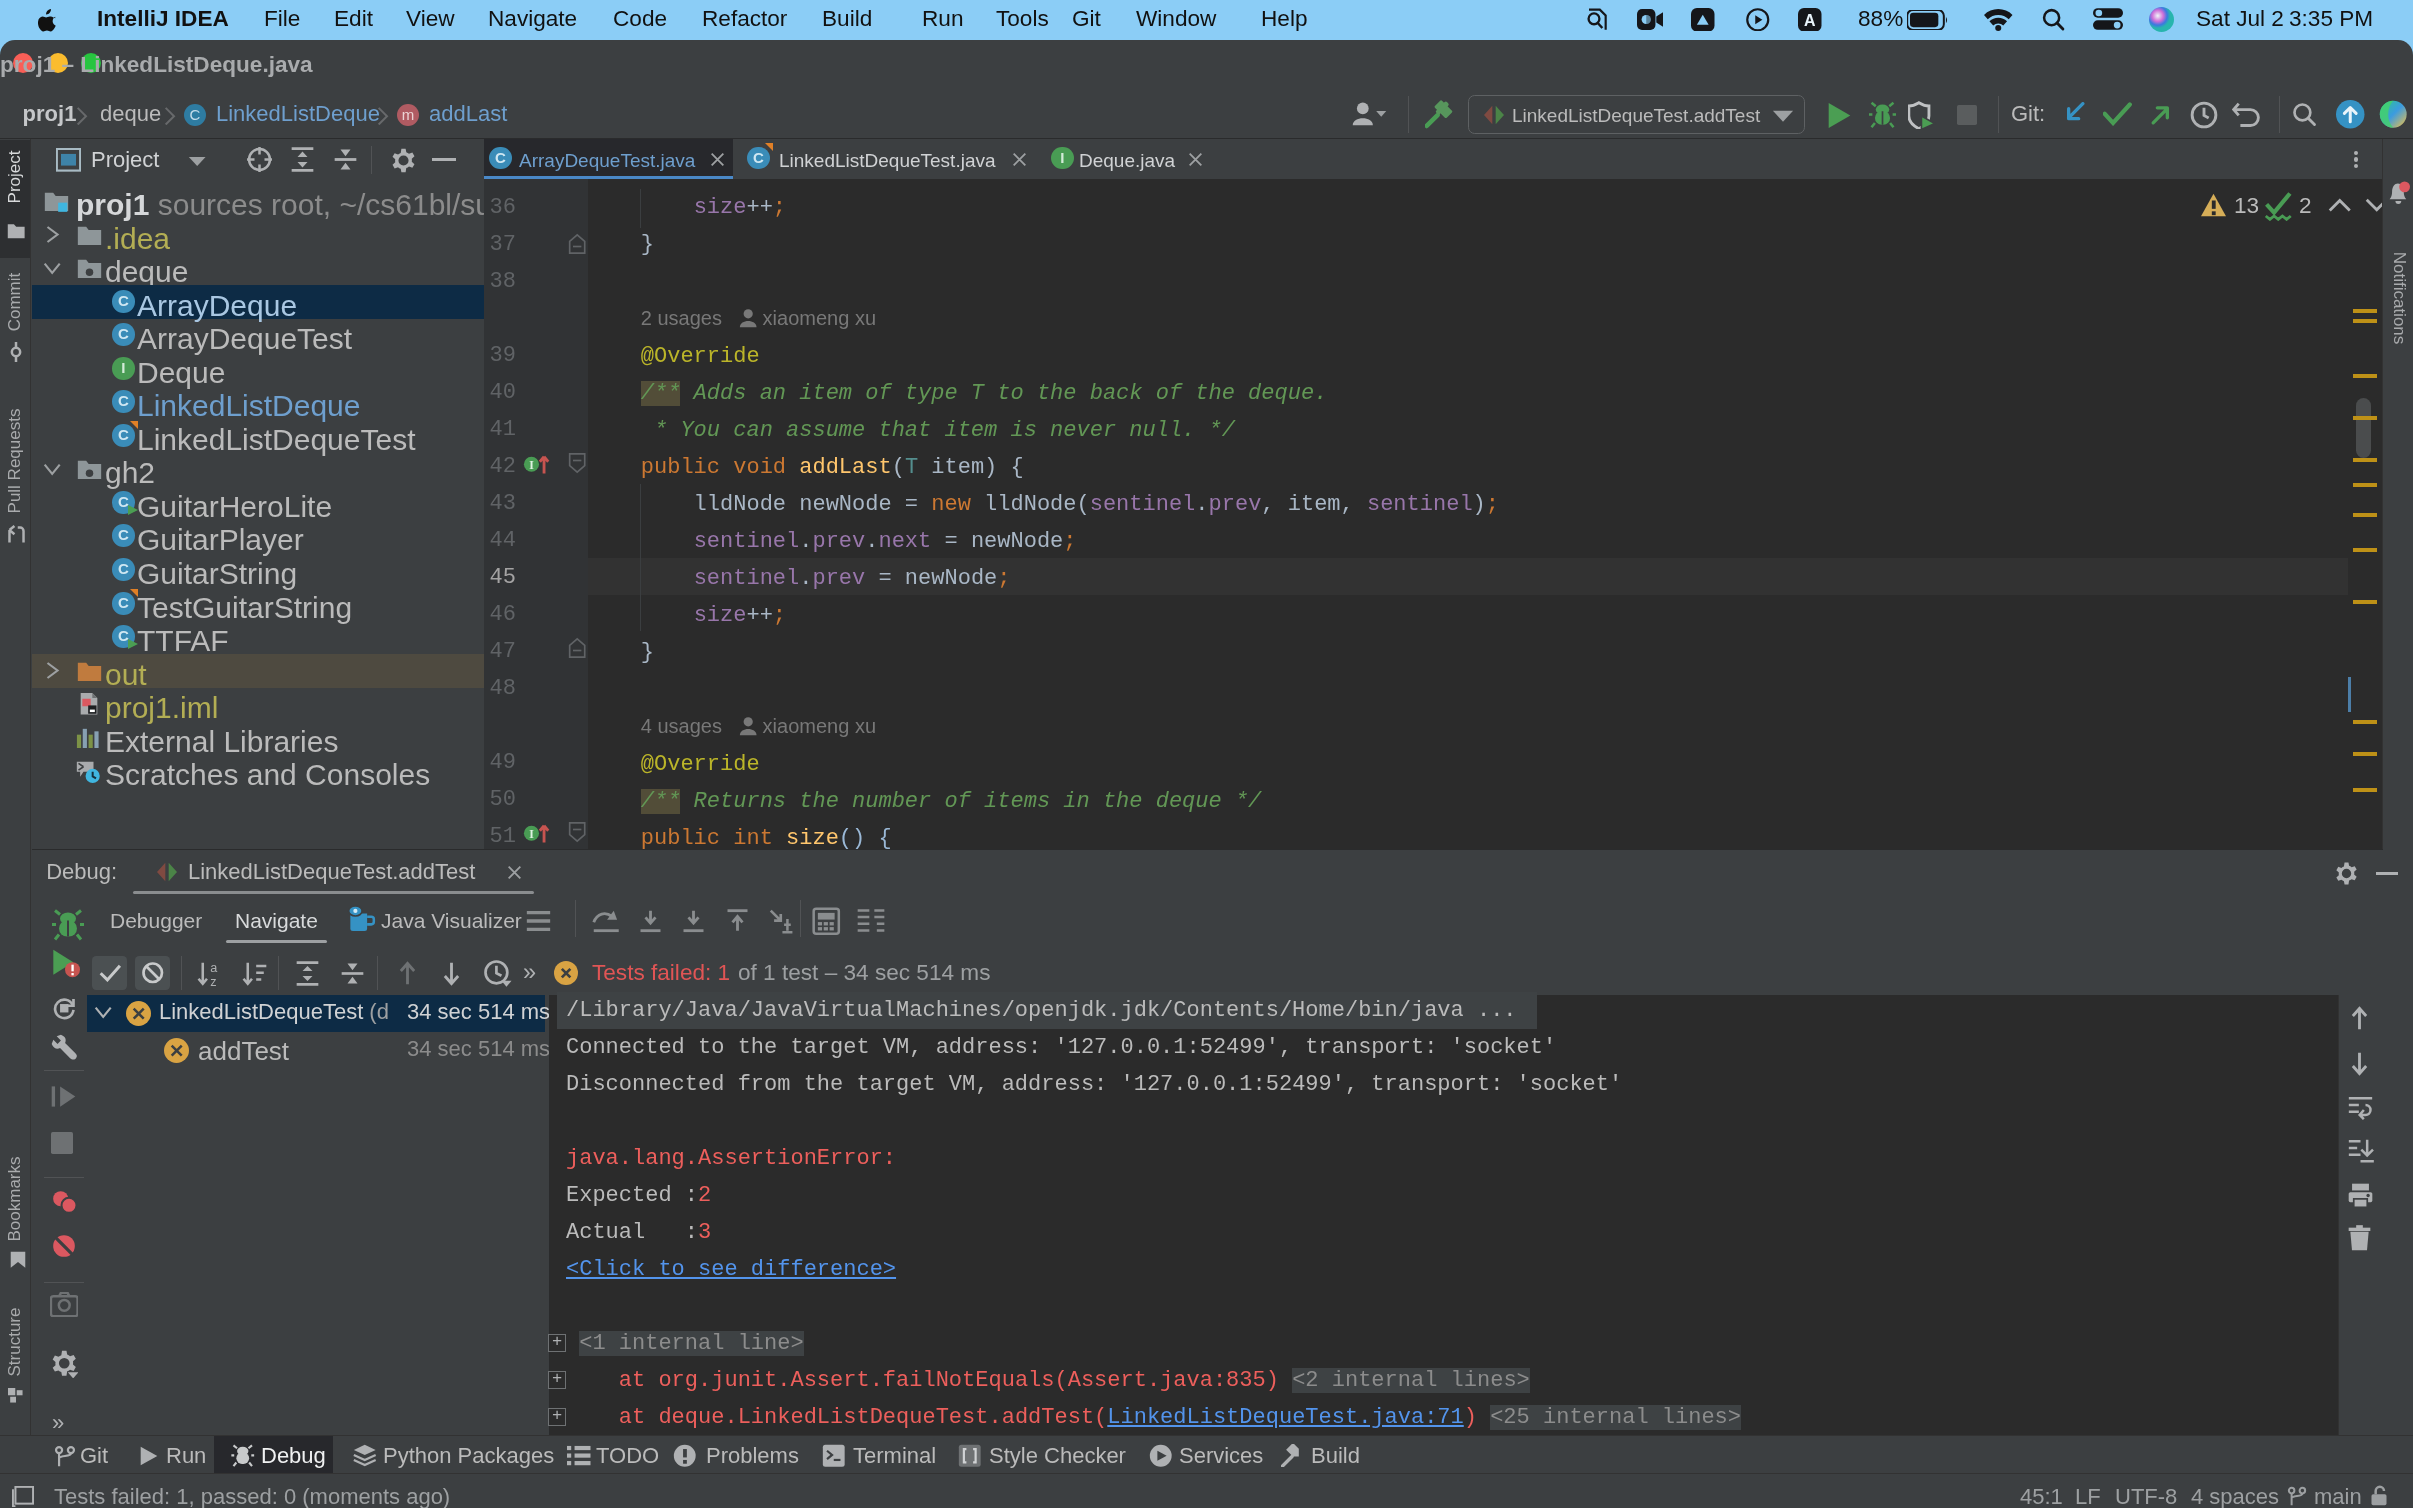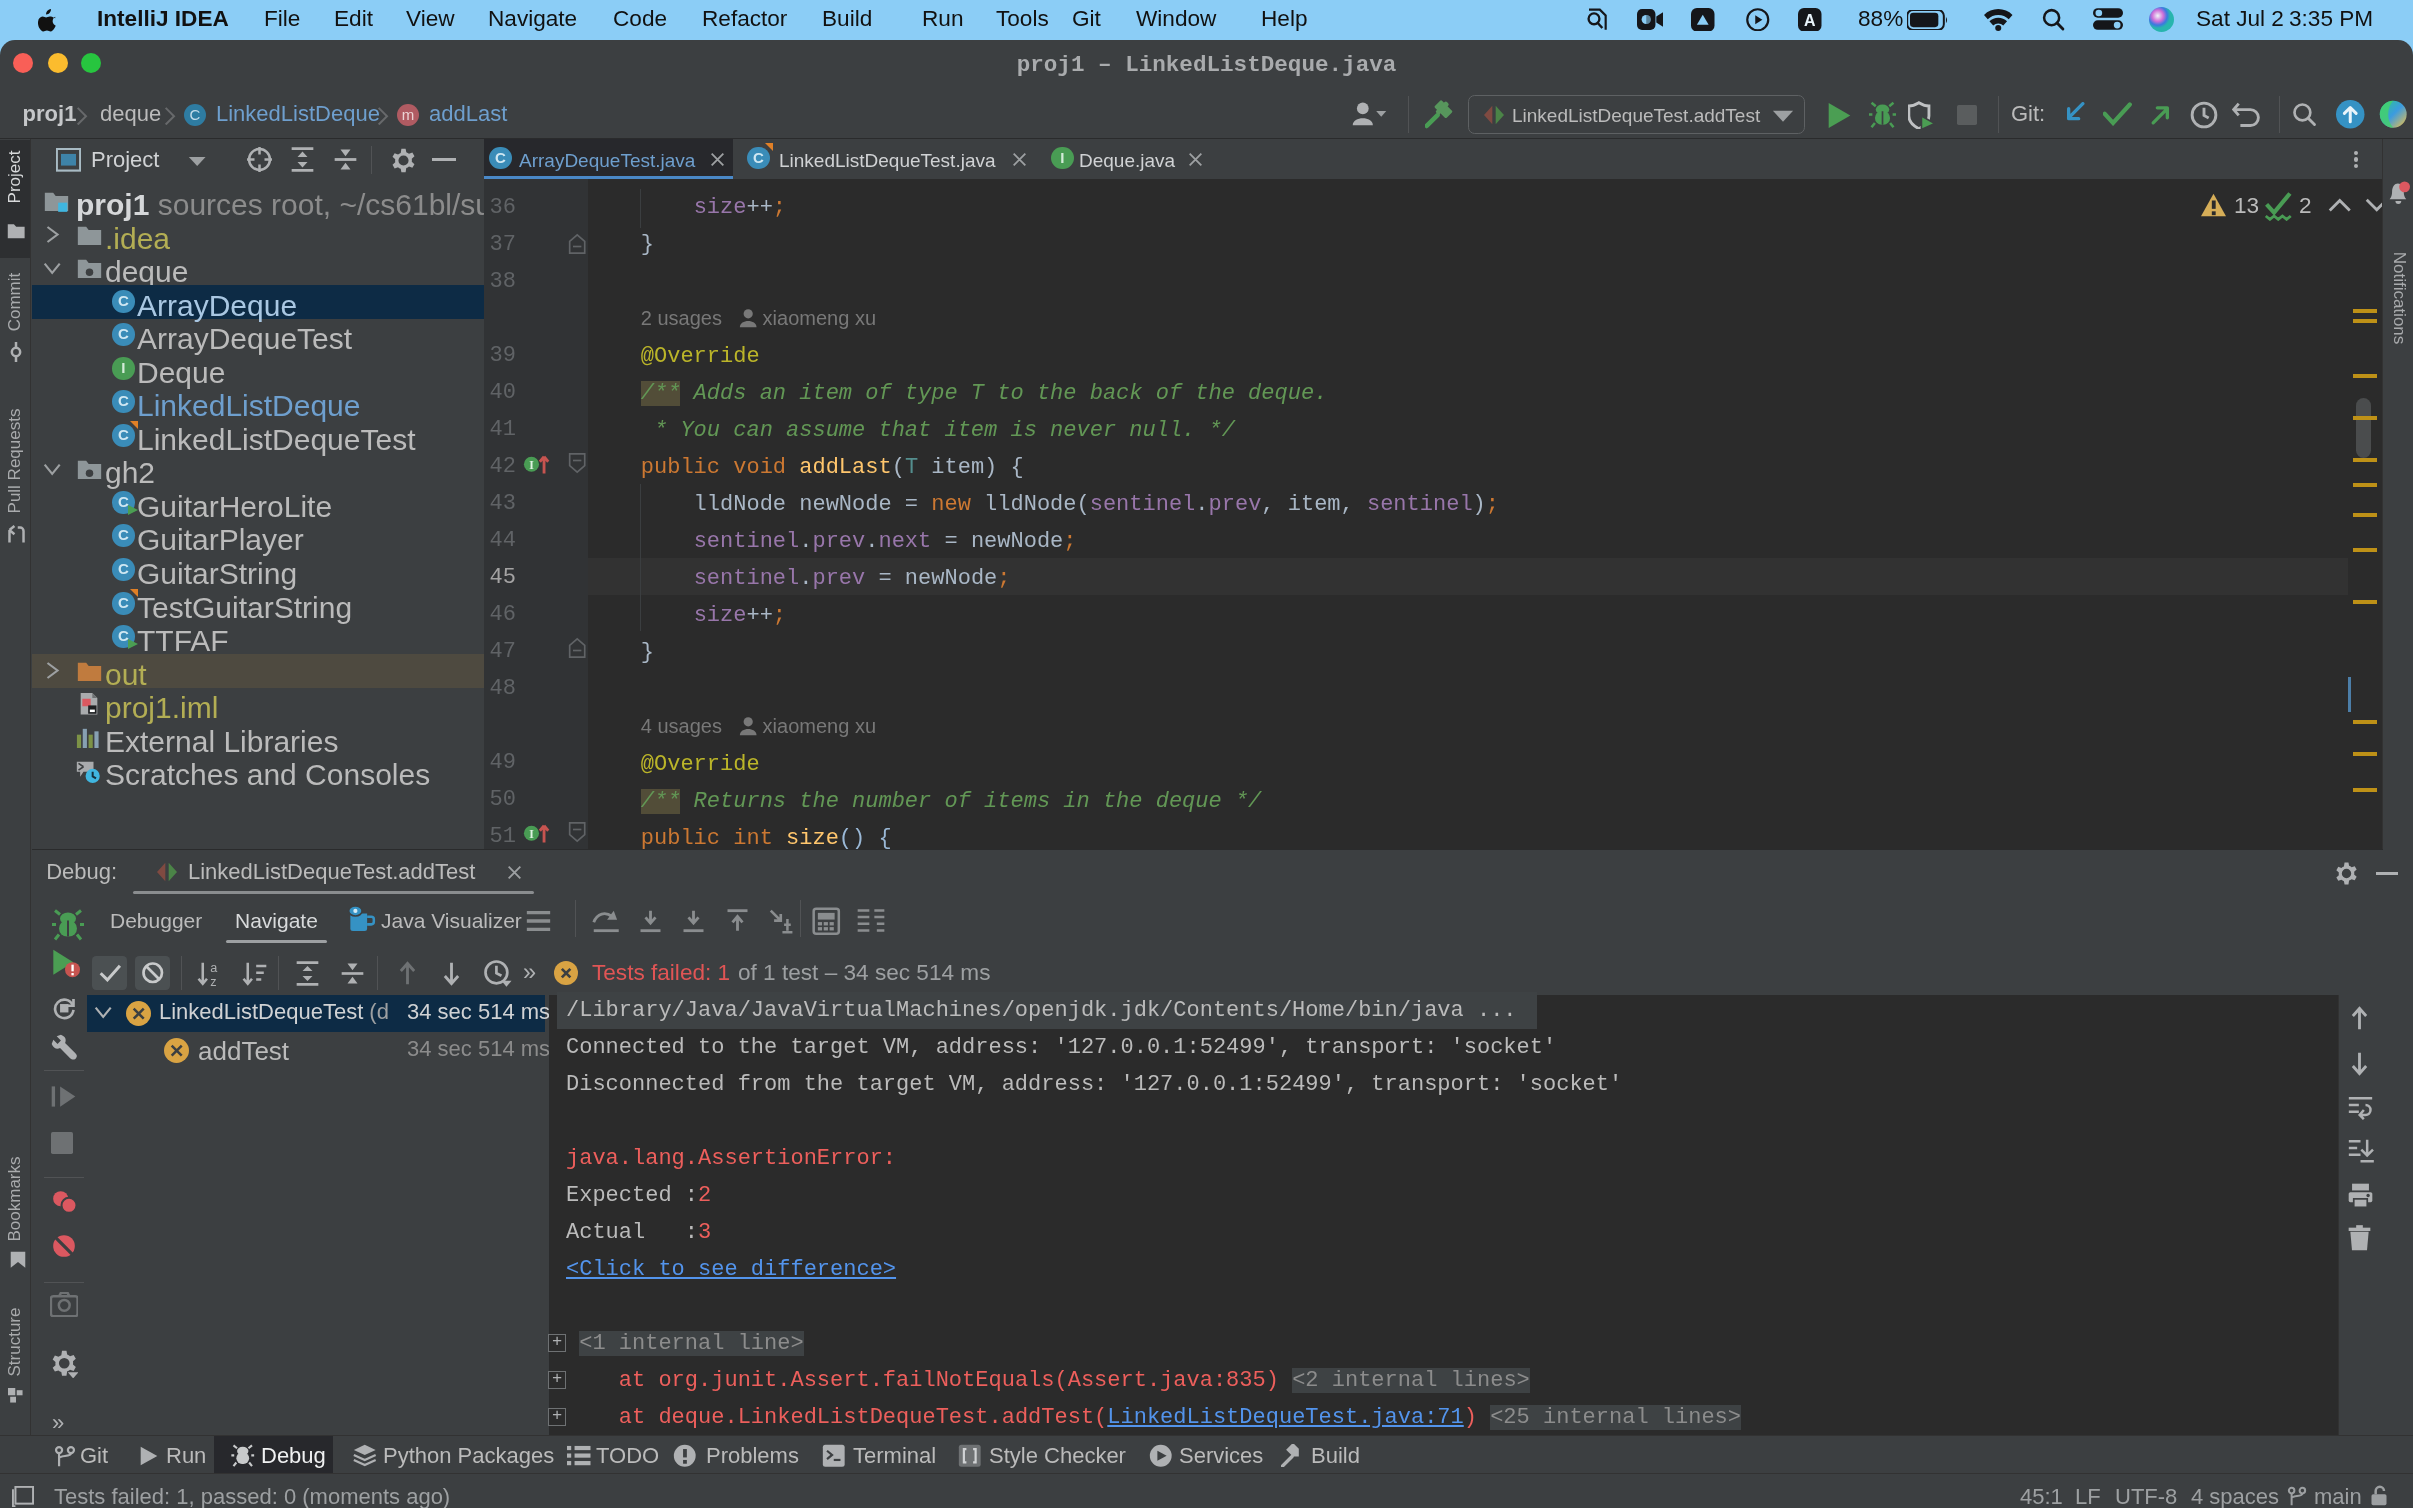--- a/index.html
+++ b/index.html
@@ -14,22 +14,22 @@
     font-size:22.6px; }
   #menubar .mi { position:absolute; top:5.9px; white-space:nowrap; }
 
   
   #win { left:0; top:40px; width:2413px; height:1468px; background:#3C3F41;
     border-radius:15px 15px 0 0; overflow:hidden; }
 
   
   #titlebar { left:0; top:0; width:2413px; height:49px; }
   .tl { position:absolute; top:13.4px; width:20px; height:20px; border-radius:50%; }
-  #title { position:absolute; left:0; top:11.7px; width:2413px; text-align:center;
-    color:#A9ABAD; font-weight:bold; font-size:22.6px;font-family:Liberation Mono, monospace; }
+  #title { position:absolute; left:0; top:11.7px; width:2413px; 
+    color:#A9ABAD; font-weight:bold; font-size:22.6px; }
 
   
   #navbar { left:0; top:49px; width:2413px; height:50px; }
   .crumb { position:absolute; top:11.7px; font-size:22px; color:#BBBBBB; white-space:nowrap; }
 
   
   #lstrip { left:0; top:139px; width:31px; height:1296px; background:#3C3F41;
     border-right:0.8px solid #323232; }
   .vlabel { position:absolute; left:15px; width:0; height:0; overflow:visible; }
   .vlabel > span { position:absolute; white-space:nowrap; color:#A9ABAD; font-size:17px;

